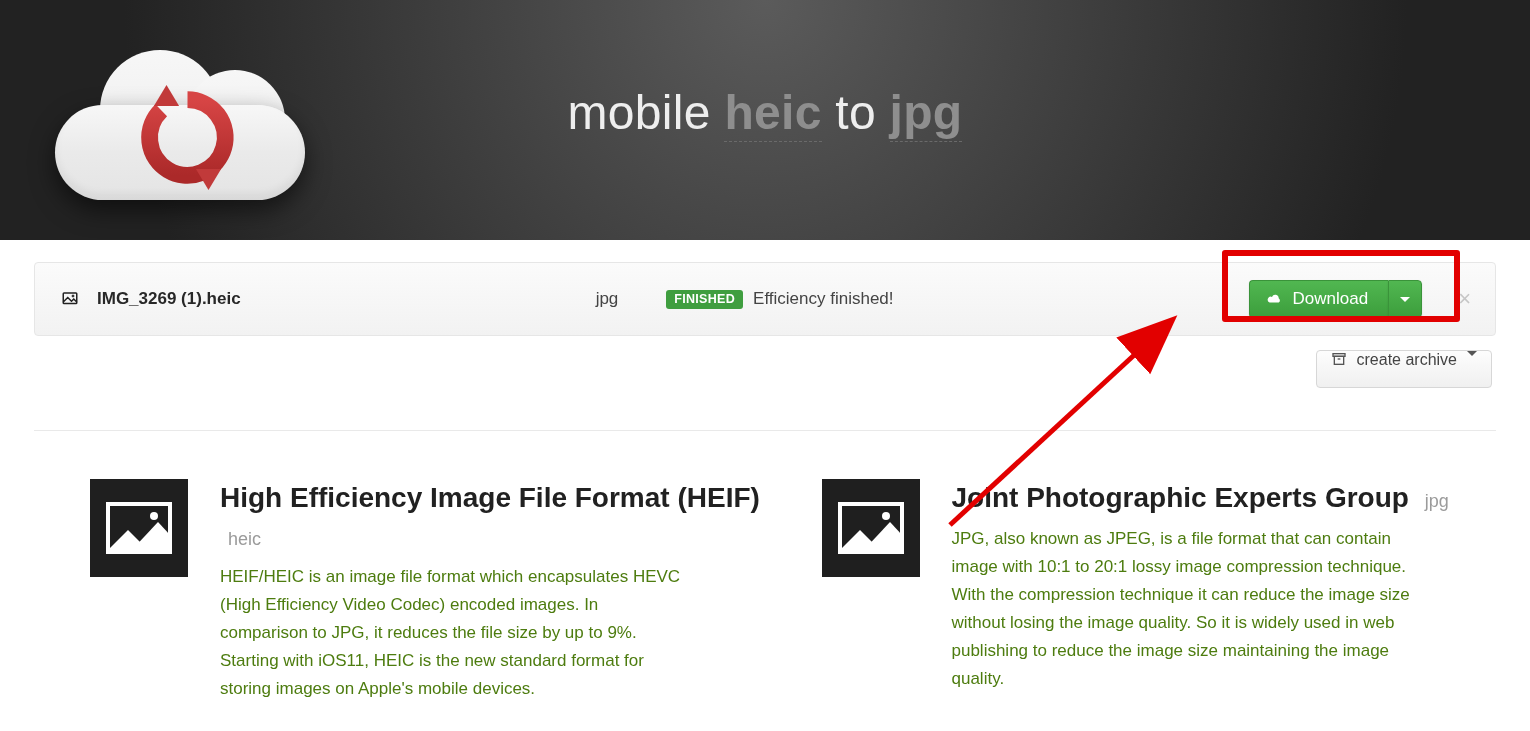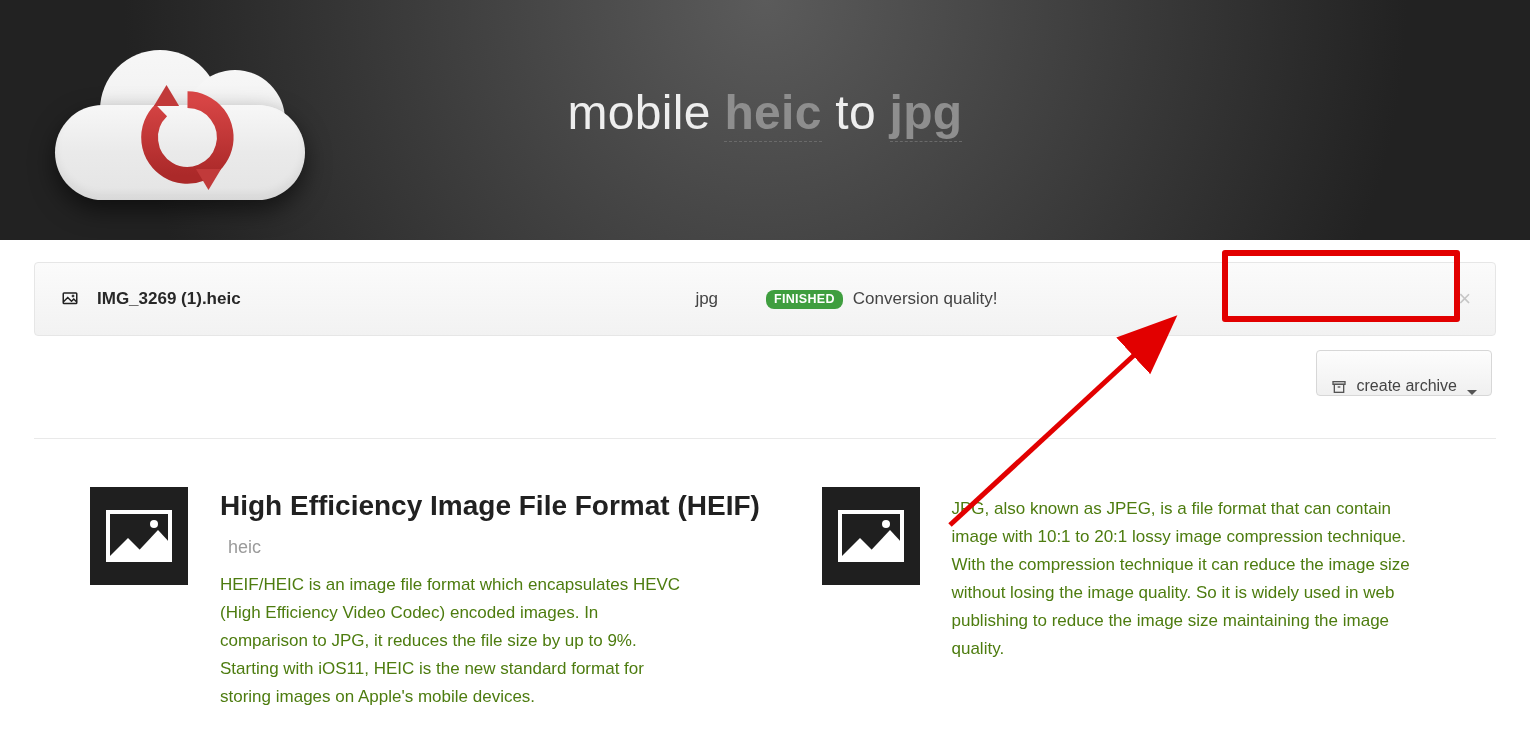--- a/index.html
+++ b/index.html
@@ -105,21 +105,21 @@
     font-size:17px;
     color:#444;
     margin-right:48px;
   }
   .badge {
     background:#3f9e3f;
     color:#fff;
     font-size:12.5px;
     font-weight:700;
     padding:2px 8px 3px 8px;
-    border-radius:8px;
+    border-radius:3px;
     letter-spacing:.3px;
     margin-right:10px;
   }
   .status-text{
     font-size:17px;
     color:#444;
   }
   .spacer-right { flex:1 1 auto; }
 
   .dl-group{
@@ -184,25 +184,25 @@
     width:330px; height:230px;
   }
 
   
   .archive-row{
     display:flex;
     justify-content:flex-end;
     padding:14px 38px 18px 0;
   }
   .archive-btn{
-    display:flex;align-items:flex-end;gap:10px;
+    display:flex;align-items:flex-start;gap:10px;
     background:linear-gradient(180deg,#fdfdfd 0%,#f0f0f0 100%);
     border:1px solid #d7d7d7;
     border-radius:4px;
-    height:46px;
+    height:38px;
     padding:0 14px;
     font-size:16px;color:#444;
     cursor:pointer;
   }
   .archive-btn .caret-down{ border-top-color:#555; }
 
   .hr {
     margin: 24px 34px 0 34px;
     border:none;
     border-top:1px solid #e9e9e9;
@@ -304,22 +304,33 @@
   <div class="conv-row">
     <svg class="file-icon" viewBox="0 0 24 24">
       <rect x="3" y="4" width="18" height="14" rx="1" fill="none" stroke="#222" stroke-width="2"></rect>
       <polyline points="3,16 9,10 14,15 17,12 21,16" fill="none" stroke="#222" stroke-width="2"></polyline>
       <circle cx="16" cy="8" r="1.4" fill="#222"></circle>
     </svg>
     <span class="file-name">IMG_3269 (1).heic</span>
     <span class="spacer-left"></span>
     <span class="out-ext">jpg</span>
     <span class="badge">FINISHED</span>
-    <span class="status-text">Conversion quality!</span>
+    <span class="status-text">Efficiency finished!</span>
     <span class="spacer-right"></span>
+    <div class="dl-group">
+      <button class="dl-btn">
+        <svg width="17" height="14" viewBox="0 0 24 20">
+          <path d="M18 9a5 5 0 0 0-9.6-2A4 4 0 0 0 5 15h13a3.5 3.5 0 0 0 0-6z" fill="#fff"></path>
+        </svg>
+        <span>Download</span>
+      </button>
+      <button class="dl-caret-btn">
+        <span class="caret-down"></span>
+      </button>
+    </div>
     <span class="close-x">×</span>
   </div>
 
   <div class="anno-box"></div>
   <svg class="anno-arrow" viewBox="0 0 330 230">
     <defs>
       <marker id="ah" markerWidth="12" markerHeight="12" refX="10" refY="5" orient="auto">
         <path d="M0,0 L12,5 L0,10 z" fill="#e20000"></path>
       </marker>
     </defs>
@@ -361,16 +372,20 @@
 
   <div class="col">
     <div class="img-badge">
       <div class="img-badge-inner">
         <div class="dot"></div>
           <div class="mtn"></div>
           <div class="mtn2"></div>
       </div>
     </div>
     <div class="col-body">
+      <h2>
+        <span>Joint Photographic Experts Group</span>
+        <span class="sub">jpg</span>
+      </h2>
       <p>JPG, also known as JPEG, is a file format that can contain image with 10:1 to 20:1 lossy image compression technique. With the compression technique it can reduce the image size without losing the image quality. So it is widely used in web publishing to reduce the image size maintaining the image quality.</p>
     </div>
   </div>
 </div>
 
 </body></html>

